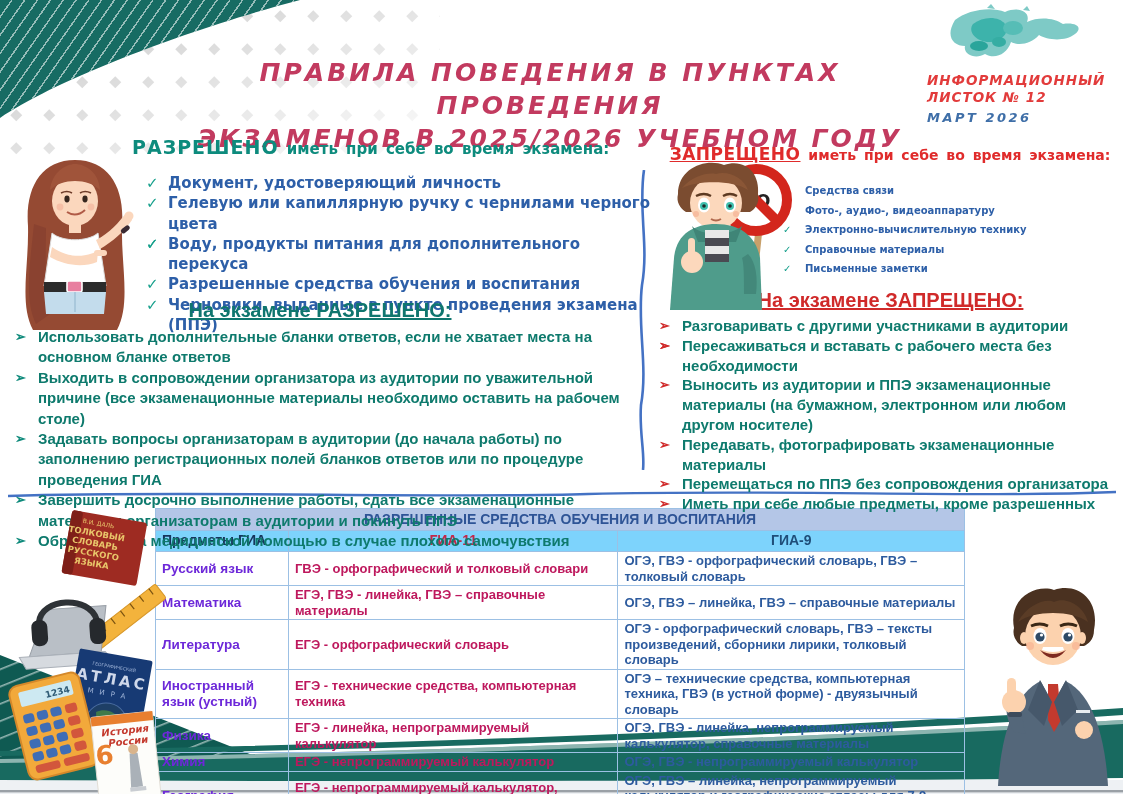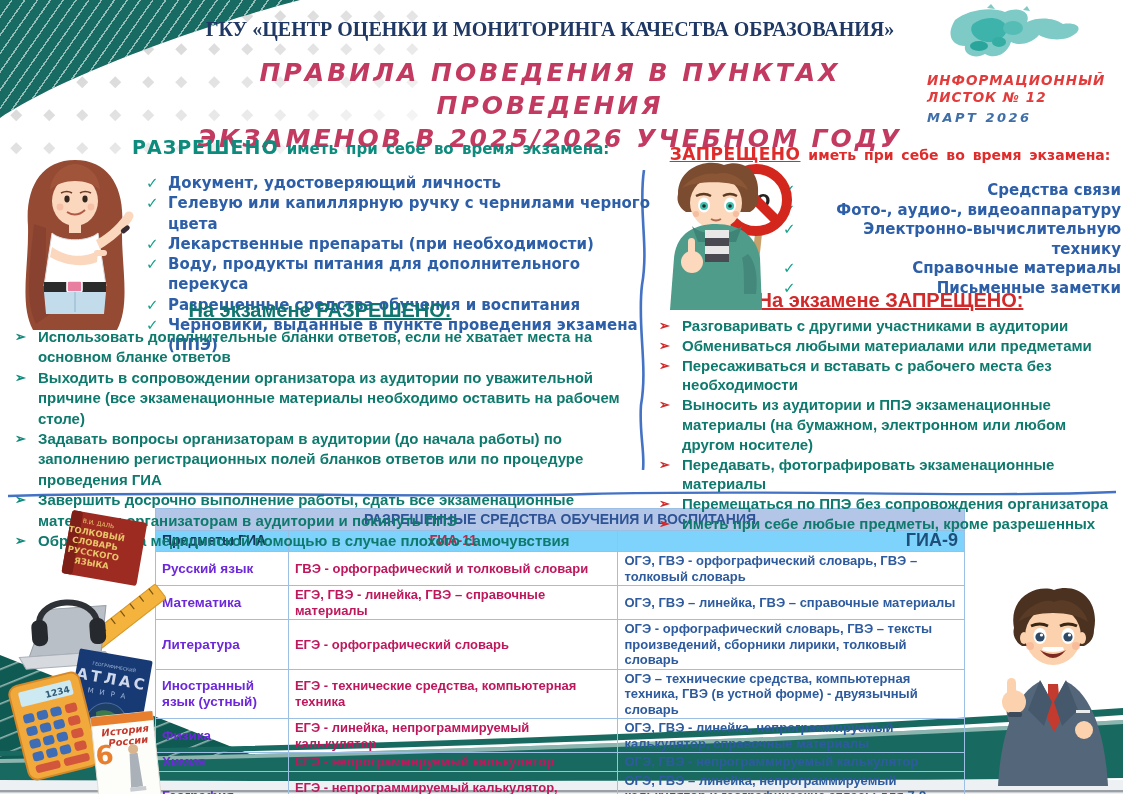--- a/index.html
+++ b/index.html
@@ -32,21 +32,21 @@
   .forbidden-head{position:absolute;left:660px;top:144px;width:460px;text-align:center;z-index:3;color:#e02b2b;
     font-weight:bold;word-spacing:3px;}
   .forbidden-head .big{font-size:17px;letter-spacing:.5px;text-decoration:underline;}
   .forbidden-head .rest{font-size:14px;}
 
   
   .checklist{position:absolute;z-index:3;font-weight:bold;color:#2d5fa8;}
   .checklist .chk-item{position:relative;padding-left:22px;}
   .checklist .chk{position:absolute;left:0;top:0;color:#17a08c;font-weight:bold;}
   .allowed-checklist{left:146px;top:173px;width:508px;font-size:15px;line-height:20.3px;}
-  .forbidden-checklist{left:783px;top:181px;width:338px;font-size:15px;line-height:19.6px;text-align:right;}
+  .forbidden-checklist{left:783px;top:181px;width:338px;font-size:10px;line-height:19.6px;}
 
   
   .sub-head{position:absolute;z-index:3;font-family:"Liberation Sans",sans-serif;font-weight:bold;
     font-size:20px;text-decoration:underline;text-align:center;}
   .sub-allowed{left:140px;top:299px;width:360px;color:#0f766e;}
   .sub-forbidden{left:718px;top:289px;width:345px;color:#d02a2a;}
   .actions{position:absolute;z-index:3;font-family:"Liberation Sans",sans-serif;font-weight:bold;color:#0e7a6d;}
   .actions .act-item{position:relative;padding-left:24px;}
   .actions .arrow{position:absolute;left:1px;top:0;font-size:13px;}
   .allowed-actions{left:14px;top:327px;width:630px;font-size:15px;line-height:20.4px;}
@@ -61,21 +61,21 @@
   
   .tbl-wrap{position:absolute;left:155px;top:508px;width:810px;z-index:2;
     font-family:"Liberation Sans",sans-serif;}
   .tbl-title{height:21px;line-height:21px;text-align:center;background:#b4c6e7;color:#2e5496;
     font-weight:bold;font-size:14px;border:1px solid #9cc0e4;border-bottom:none;}
   table.gia{border-collapse:collapse;width:810px;font-size:13px;font-weight:bold;}
   table.gia th,table.gia td{border:1px solid #9cc0e4;padding:1px 6px;line-height:15.5px;vertical-align:middle;}
   table.gia th{height:18px;background:#7dd3fc;}
   th.h-subj{color:#17365d;text-align:left;font-size:14px;}
   th.h-g11{color:#c22849;font-size:14px;}
-  th.h-g9{color:#1f4e79;font-size:18px;text-align:right;}
+  th.h-g9{color:#1f4e79;font-size:14px;}
   td.c-subj{color:#6d28d9;font-size:13.5px;}
   td.c-g11{color:#be185d;}
   td.c-g9{color:#2d5b9e;}
 
   
   .girl-svg{position:absolute;left:0;top:154px;z-index:4;}
   .boy-svg{position:absolute;left:648px;top:158px;z-index:4;}
   .books-svg{position:absolute;left:4px;top:496px;z-index:5;}
   .man-svg{position:absolute;left:984px;top:582px;z-index:6;}
 </style>
@@ -110,21 +110,20 @@
       </pattern>
     </defs>
     <rect x="0" y="146" width="1123" height="14" fill="#eef1f4"></rect>
     <rect x="0" y="156" width="1123" height="2.4" fill="#9aa0a6"></rect>
     <polygon points="0,21 0,146 315,146" fill="url(#stripes)"></polygon>
     <path d="M0,117 C400,111 800,95 1123,74 L1123,81 C800,102 400,116 0,122 Z" fill="#186a60"></path>
     <path d="M0,125 C400,119 800,104 1123,86 L1123,144 C800,147 400,148 0,146 Z" fill="#186a60"></path>
     <path d="M0,125 C400,119 800,104 1123,86 L1123,90 C800,108 400,123 0,129 Z" fill="#ffffff" opacity="0.5"></path>
   </svg>
 
-  <div class="org-title">ГКУ «ЦЕНТР ОЦЕНКИ И МОНИТОРИНГА КАЧЕСТВА ОБРАЗОВАНИЯ»</div>
   <div class="main-title">
     <div>ПРАВИЛА ПОВЕДЕНИЯ В ПУНКТАХ ПРОВЕДЕНИЯ</div>
     <div>ЭКЗАМЕНОВ В 2025/2026 УЧЕБНОМ ГОДУ</div>
   </div>
 
   <div class="info-block">
     <svg class="crimea" width="160" height="70" viewBox="0 0 160 70">
       <path d="M28 18 C40 8 64 4 78 10 C92 4 104 10 100 20 C112 14 128 16 136 22 C150 20 156 26 148 32 C138 40 120 38 112 33 C104 42 92 44 84 40 C80 52 68 58 58 52 C48 58 36 52 38 44 C26 44 18 34 28 18 Z" fill="#7ecac6"></path>
       <path d="M46 22 C56 14 72 14 78 22 C84 30 74 40 62 40 C50 40 40 30 46 22Z" fill="#3db3ab"></path>
       <ellipse cx="86" cy="26" rx="10" ry="7" fill="#56bdb6"></ellipse>
@@ -138,21 +137,21 @@
     <div class="info-l3">МАРТ 2026</div>
   </div>
 
   <div class="allowed-head">
     <span class="big">РАЗРЕШЕНО</span><span class="rest"> иметь при себе во время экзамена:</span>
   </div>
 
   <div class="checklist allowed-checklist">
     <div class="chk-item"><span class="chk">✓</span><span>Документ, удостоверяющий личность</span></div>
     <div class="chk-item"><span class="chk">✓</span><span>Гелевую или капиллярную ручку с чернилами черного цвета</span></div>
-    <div class="chk-item"><span class="chk">✓</span><span>Лекарственные препараты (при необходимости)</span></div>
+    <div class="chk-item"><span class="chk">✓</span></div>
     <div class="chk-item"><span class="chk">✓</span><span>Воду, продукты питания для дополнительного перекуса</span></div>
     <div class="chk-item"><span class="chk">✓</span><span>Разрешенные средства обучения и воспитания</span></div>
     <div class="chk-item"><span class="chk">✓</span><span>Черновики, выданные в пункте проведения экзамена (ППЭ)</span></div>
   </div>
 
   <svg class="girl-svg" width="150" height="184" viewBox="0 0 150 184">
     <path d="M75 6 C41 6 25 34 28 72 C29 112 19 150 33 176 L117 176 C131 150 121 112 122 72 C125 34 109 6 75 6 Z" fill="#954a33"></path>
     <path d="M34 70 C30 110 24 146 36 170 L50 160 C44 130 46 96 46 74 Z" fill="#8a4230"></path>
     <ellipse cx="75" cy="47" rx="23" ry="25" fill="#fbd7bd"></ellipse>
     <path d="M50 36 C52 18 66 10 75 10 C85 10 99 18 100 36 C88 24 62 24 50 36 Z" fill="#a0543a"></path>
@@ -223,21 +222,21 @@
     <rect x="57" y="88" width="24" height="8" fill="#e8e8e8"></rect>
     <rect x="57" y="96" width="24" height="8" fill="#4a4a52"></rect>
     <rect x="40" y="80" width="7" height="22" rx="3.5" fill="#fcd8bc"></rect>
     <circle cx="44" cy="104" r="11" fill="#fcd8bc"></circle>
     <path d="M100 96 C108 104 110 120 108 136 L96 136 C96 120 96 106 94 100 Z" fill="#43887a"></path>
   </svg>
 
   <div class="sub-head sub-forbidden">На экзамене ЗАПРЕЩЕНО:</div>
   <div class="actions forbidden-actions">
     <div class="act-item"><span class="arrow">➢</span><span>Разговаривать с другими участниками в аудитории</span></div>
-    <div class="act-item"><span class="arrow">➢</span><span>Обмениваться любыми материалами или предметами</span></div>
+    <div class="act-item"><span class="arrow">➢</span></div>
     <div class="act-item"><span class="arrow">➢</span><span>Пересаживаться и вставать с рабочего места без необходимости</span></div>
     <div class="act-item"><span class="arrow">➢</span><span>Выносить из аудитории и ППЭ экзаменационные материалы (на бумажном, электронном или любом другом носителе)</span></div>
     <div class="act-item"><span class="arrow">➢</span><span>Передавать, фотографировать экзаменационные материалы</span></div>
     <div class="act-item"><span class="arrow">➢</span><span>Перемещаться по ППЭ без сопровождения организатора</span></div>
     <div class="act-item"><span class="arrow">➢</span><span>Иметь при себе любые предметы, кроме разрешенных</span></div>
   </div>
 
   <svg class="divider-v" width="20" height="300" viewBox="0 0 20 300">
     <path d="M10 0 C4 40 15 75 8 115 C3 155 14 195 7 235 C5 262 11 282 9 300" stroke="#4472c4" stroke-width="2.6" fill="none"></path>
   </svg>

